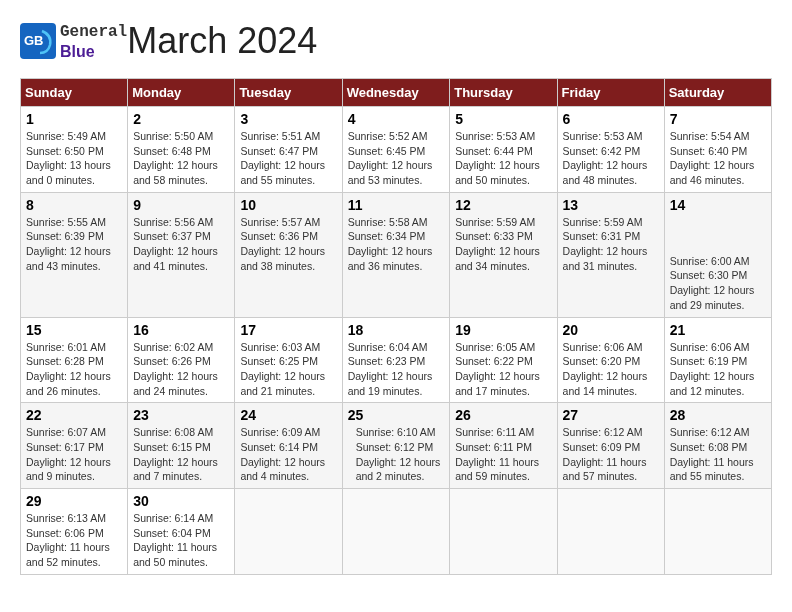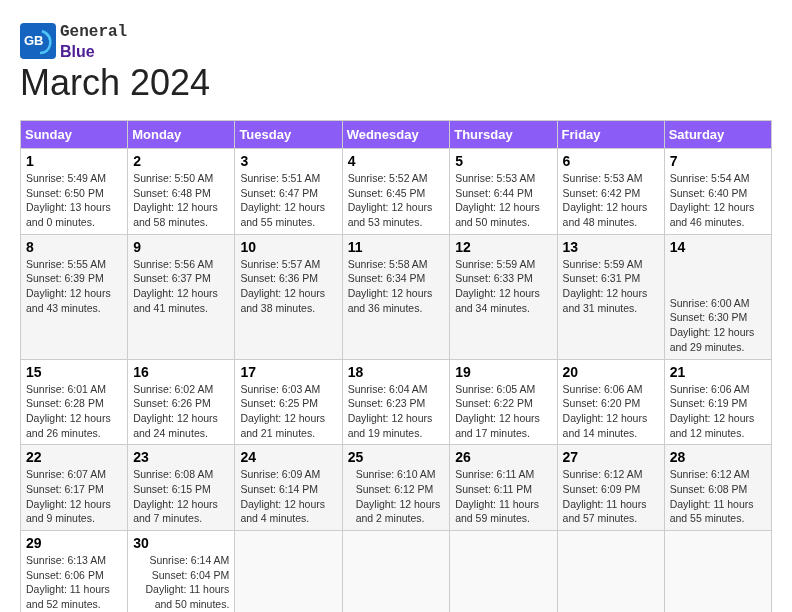--- a/index.html
+++ b/index.html
@@ -8,21 +8,20 @@
       background: #fff;
       width: 792px;
       min-height: 612px;
       padding: 20px;
     }
     .header {
       display: flex;
       justify-content: flex-start;
       align-items: flex-start;
       margin-bottom: 16px;
-      flex-direction: column;
     }
     .logo {
       display: flex;
       align-items: center;
       font-size: 18px;
       font-weight: bold;
     }
     .logo-icon {
       width: 36px;
       height: 36px;
@@ -39,21 +38,21 @@
     .location {
       font-size: 16px;
       color: #444;
     }
     table {
       width: 100%;
       border-collapse: collapse;
       font-size: 11px;
     }
     thead tr th {
-      background: #8b5cf6;
+      background: #7f1d1d;
       color: #fff;
       padding: 6px 4px;
       text-align: left;
       font-size: 13px;
       font-weight: bold;
       border: 1px solid #ccc;
     }
     tbody tr td {
       border: 1px solid #ccc;
       vertical-align: top;
@@ -320,21 +319,21 @@
       <tr>
         <td>
           <span class="day-num">29</span>
           <div class="day-info" style="white-space: pre-line;">Sunrise: 6:13 AM
 Sunset: 6:06 PM
 Daylight: 11 hours
 and 52 minutes.</div>
         </td>
         <td>
           <span class="day-num">30</span>
-          <div class="day-info" style="white-space: pre-line; text-align: right;">Sunrise: 6:14 AM
+          <div class="day-info" style="white-space: pre-line;">Sunrise: 6:14 AM
 Sunset: 6:04 PM
 Daylight: 11 hours
 and 50 minutes.</div>
         </td>
         <td class="empty"></td>
         <td class="empty"></td>
         <td class="empty"></td>
         <td class="empty"></td>
         <td class="empty"></td>
       </tr>

